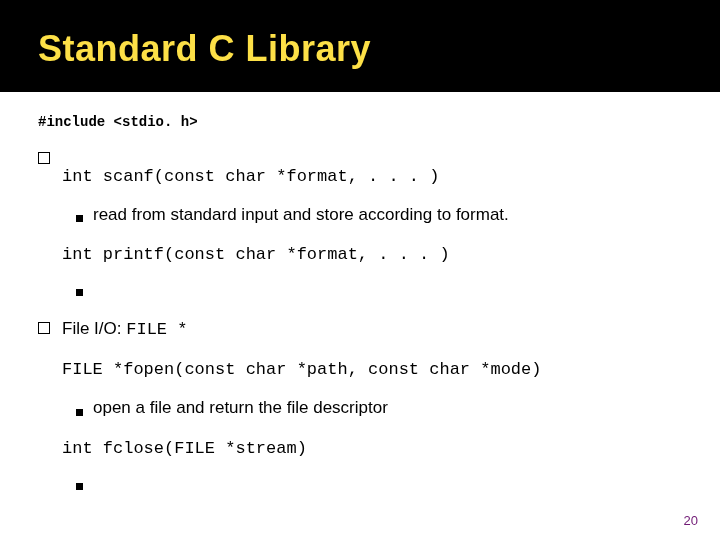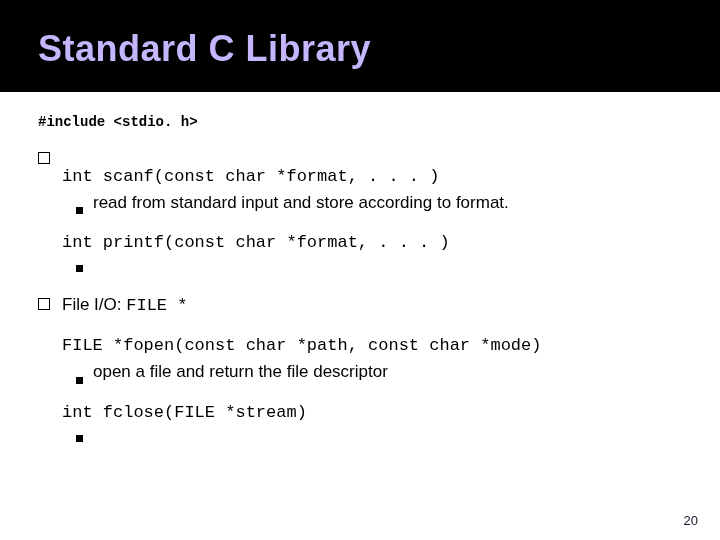--- a/index.html
+++ b/index.html
@@ -8,21 +8,21 @@
     background: #ffffff;
     font-family: Arial, Helvetica, sans-serif;
     position: relative;
   }
   .title-band {
     background: #000000;
     width: 100%;
     padding: 28px 0 22px 38px;
   }
   .title-text {
-    color: #c4b5fd;
+    color: #fde047;
     font-size: 36px;
     font-weight: bold;
     letter-spacing: 0.5px;
   }
   .content {
     padding: 22px 30px 0 38px;
   }
   .include-line {
     font-family: "Courier New", Courier, monospace;
     font-size: 14px;
@@ -57,22 +57,22 @@
   .mono {
     font-family: "Courier New", Courier, monospace;
   }
   .code-line {
     font-family: "Courier New", Courier, monospace;
     font-size: 17px;
     margin-top: 18px;
   }
   .sub {
     display: flex;
-    align-items: flex-end;
-    margin-top: 4px;
+    align-items: center;
+    margin-top: 16px;
     margin-left: 0;
   }
   .square-bullet {
     display: inline-block;
     width: 7px;
     height: 7px;
     background: #000;
     margin-top: 7px;
     margin-left: 14px;
     margin-right: 10px;
@@ -83,21 +83,21 @@
     font-size: 17px;
   }
   .block2 {
     margin-top: 16px;
   }
   .page-num {
     position: absolute;
     bottom: 12px;
     right: 22px;
     font-size: 13px;
-    color: #0f172a;
+    color: #701a75;
     font-family: Arial, Helvetica, sans-serif;
   }
 </style>
 </head>
 <body>
 
 <div class="title-band">
   <div class="title-text">Standard C Library</div>
 </div>
 

